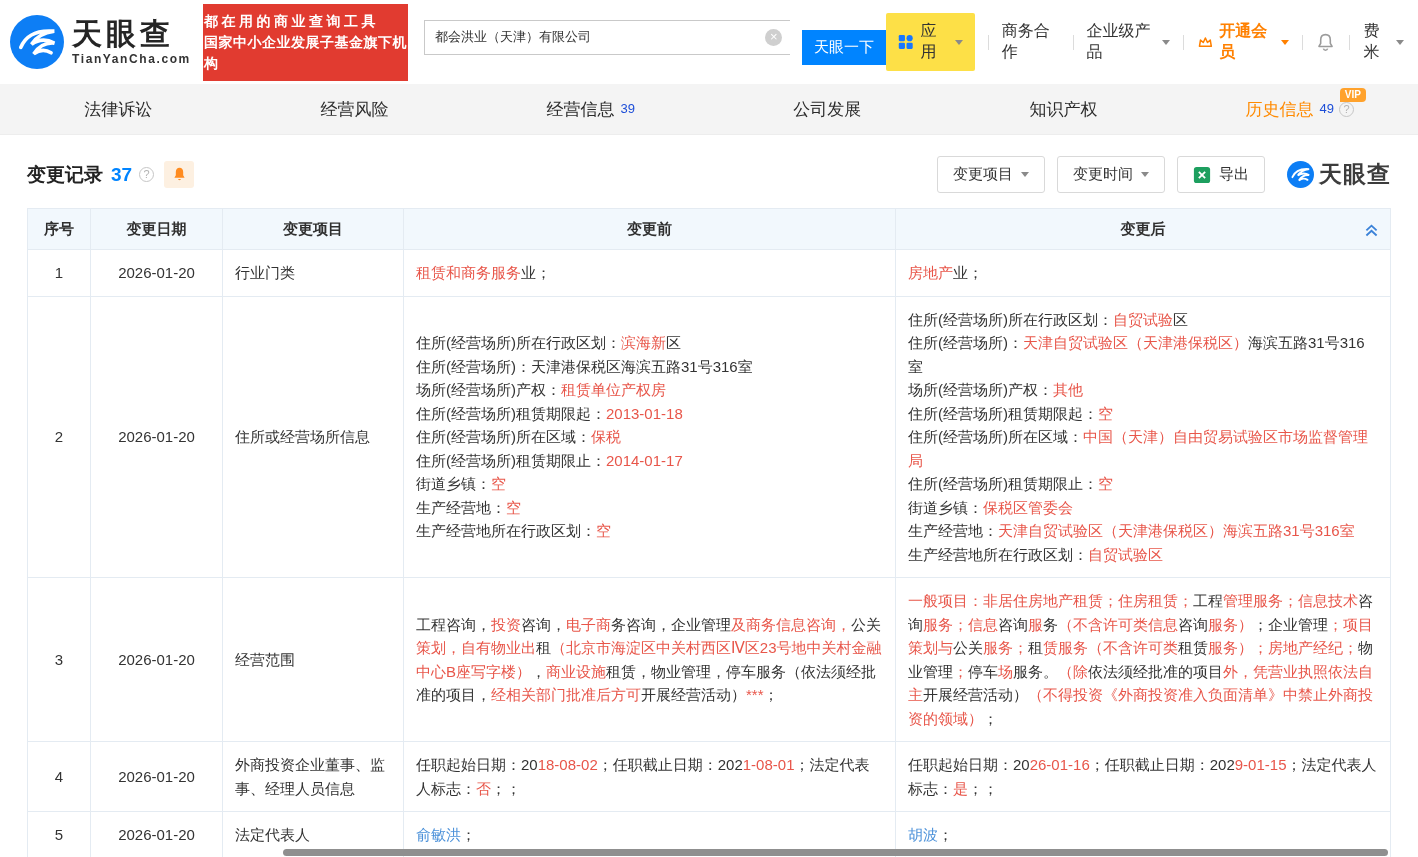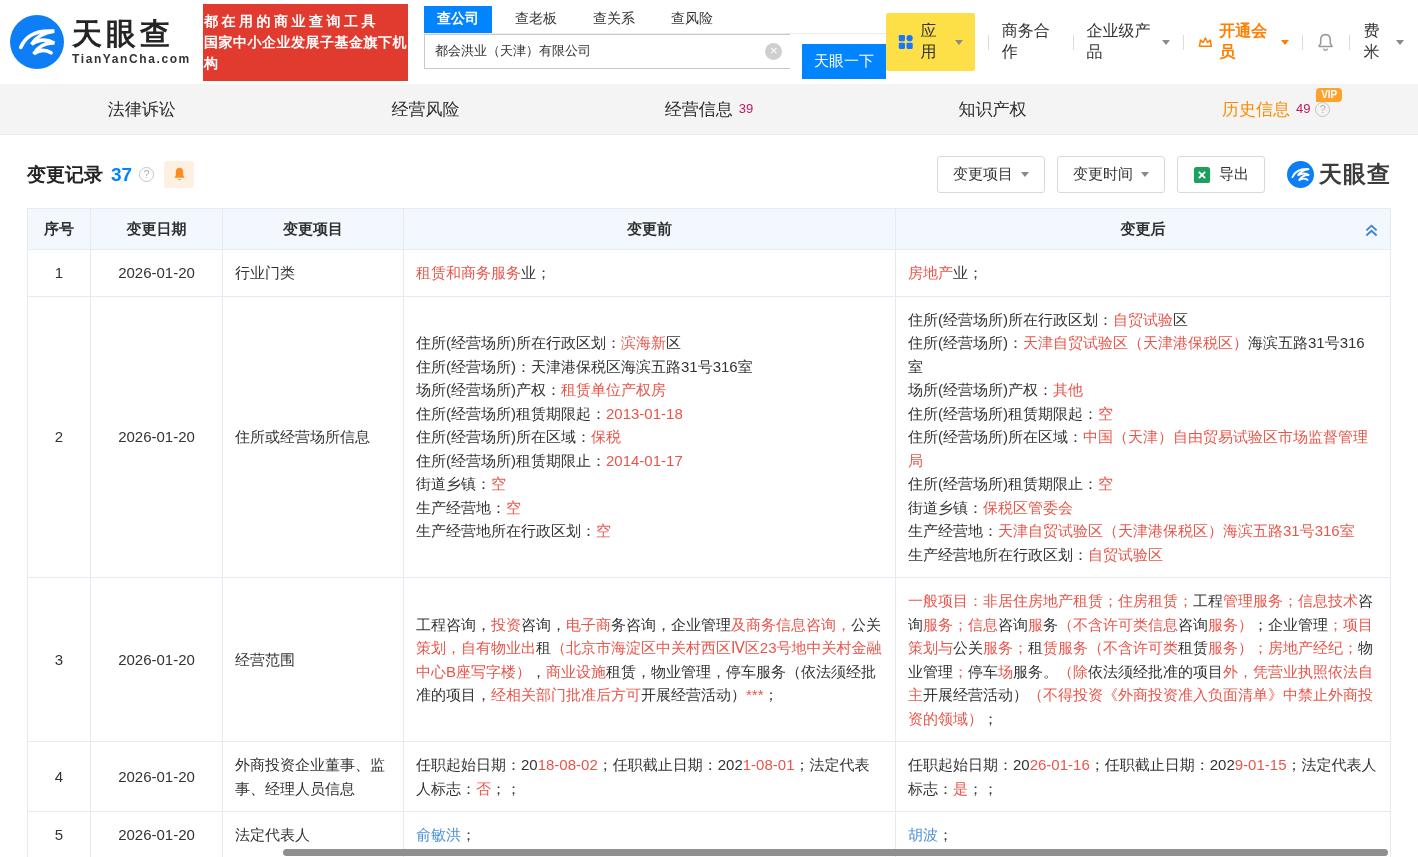--- a/index.html
+++ b/index.html
@@ -31,21 +31,21 @@
   .navitem { font-size:16px; color:#333; cursor:pointer; display:flex; align-items:center; gap:5px; }
   .vip-link { color:#ff8000; font-weight:700; }
   .caret { width:0; height:0; border-left:4px solid transparent; border-right:4px solid transparent; border-top:5px solid #8a8a8a; display:inline-block; }
   .caret.o { border-top-color:#ff8000; }
   .bellbtn { cursor:pointer; display:flex; align-items:center; }
 
   
   .tabstrip { height:51px; background:#f4f4f4; display:flex; border-bottom:1px solid #ededed; }
   .tab { flex:1; display:flex; align-items:center; justify-content:center; font-size:17px; color:#2b2b2b; cursor:pointer; position:relative; }
   .tab.active { background:#fff; color:#0084ff; font-weight:700; border-bottom:1px solid #fff; }
-  .tab .tc { font-size:13px; color:#be185d; margin-left:6px; position:relative; top:-1px; }
+  .tab .tc { font-size:13px; color:#1d4ed8; margin-left:6px; position:relative; top:-1px; }
   .tab.active .tc { color:#0084ff; }
   .tab.vip .tl { color:#ff8a00; }
   .tab .qicon { margin-left:5px; }
   .vip-badge { position:absolute; top:4px; left:calc(50% + 40px); background:#ffa22c; color:#fff; font-size:10px; font-weight:700; padding:1px 5px 2px; border-radius:4px 4px 4px 0; line-height:11px; }
   .qicon { width:15px; height:15px; border:1px solid #c6c6c6; border-radius:50%; color:#b3b3b3; font-size:11px; display:inline-flex; align-items:center; justify-content:center; line-height:1; }
 
   
   .section-head { margin:21px 27px 15px; display:flex; align-items:center; }
   .sec-title { font-size:19px; font-weight:700; color:#222; }
   .sec-count { font-size:19px; font-weight:700; color:#0084ff; margin-left:8px; }
@@ -83,26 +83,20 @@
     <div class="logo-text">
       <div class="brand-name">天眼查</div>
       <div class="brand-domain">TianYanCha.com</div>
     </div>
   </div>
   <div class="banner">
     <div class="l1">都在用的商业查询工具</div>
     <div class="l2">国家中小企业发展子基金旗下机构</div>
   </div>
   <div class="search-area">
-    <div class="stabs">
-        <div class="stab active">查公司</div>
-        <div class="stab">查老板</div>
-        <div class="stab">查关系</div>
-        <div class="stab">查风险</div>
-      </div>
     <div class="srow">
       <div class="sinput-wrap">
         <input value="都会洪业（天津）有限公司" style="">
         <span class="clear">×</span>
       </div>
       <button class="sbtn">天眼一下</button>
     </div>
   </div>
   <div class="nav">
     <div class="apps">
@@ -148,20 +142,23 @@
 <div class="tabstrip">
     <div class="tab">
       <span class="tl">法律诉讼</span>
     </div>
     <div class="tab">
       <span class="tl">经营风险</span>
     </div>
     <div class="tab">
       <span class="tl">经营信息</span>
       <span class="tc">39</span>
+    </div>
+    <div class="tab">
+      <span class="tl">公司发展</span>
     </div>
     <div class="tab">
       <span class="tl">知识产权</span>
     </div>
     <div class="tab vip">
       <span class="tl">历史信息</span>
       <span class="tc">49</span>
       <span class="qicon">?</span>
       <span class="vip-badge">VIP</span>
     </div>

